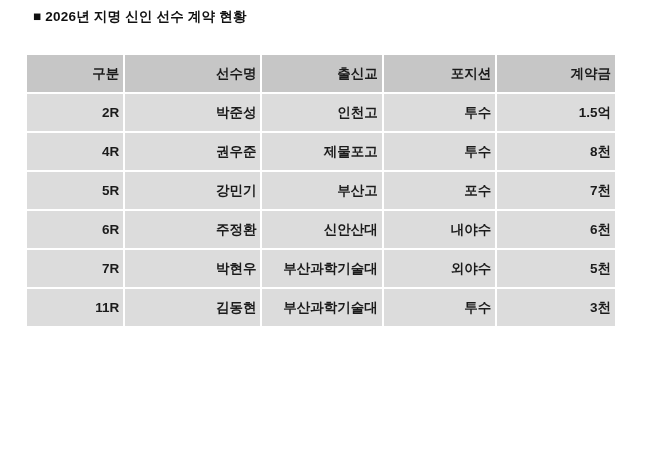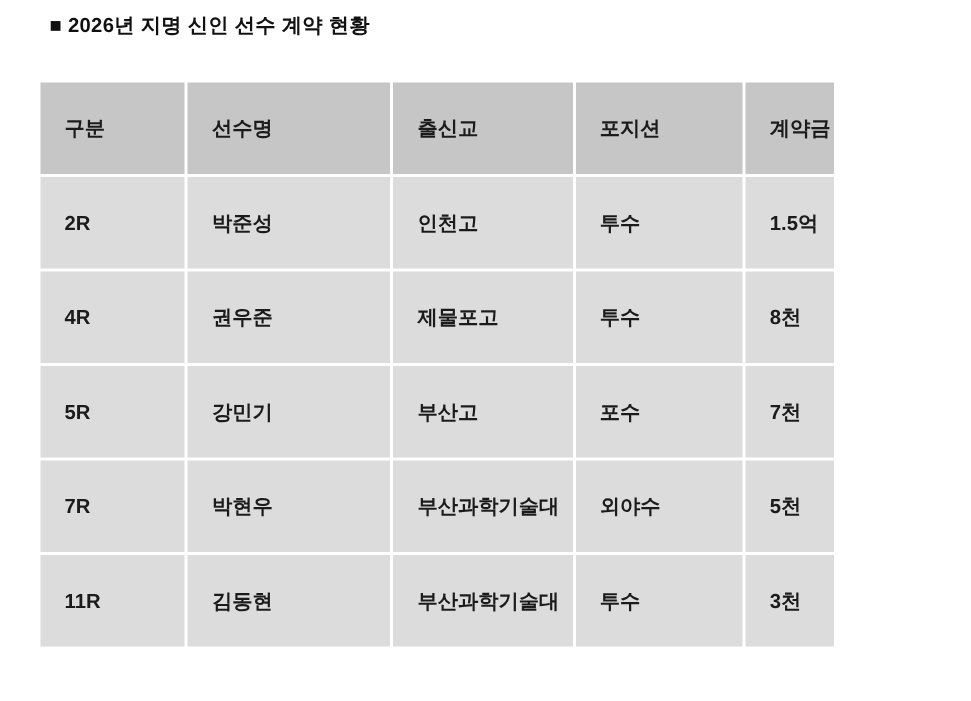--- a/index.html
+++ b/index.html
@@ -1,18 +1,18 @@
 <!DOCTYPE html>
 <html style="--page-bg: #ffffff; --header-bg: #c6c6c6; --row-bg: #dcdcdc; --separator: #ffffff; --text-color: #1b1b1b;"><head>
 <meta charset="utf-8">
 <style>
   html, body { margin: 0; padding: 0; background: #ffffff; }
   .page {
     position: relative;
-    width: 556px;
+    width: 647px;
     height: 467px;
     background: var(--page-bg, #ffffff);
     font-family: "Liberation Sans", "DejaVu Sans", sans-serif;
     overflow: hidden;
     text-decoration: underline;
   }
   .title {
     position: absolute;
     left: 33px;
     top: 8px;
@@ -33,22 +33,22 @@
     background: var(--separator, #ffffff);
   }
   table.roster th {
     background: var(--header-bg, #c6c6c6);
   }
   table.roster td {
     background: var(--row-bg, #dcdcdc);
   }
   table.roster th, table.roster td {
     height: 29px;
-    padding: 16px;
-    text-align: left;
+    padding: 4px;
+    text-align: right;
     vertical-align: middle;
     font-size: 13.5px;
     font-weight: bold;
     color: var(--text-color, #1b1b1b);
     overflow: hidden;
     white-space: nowrap;
   }
   col.c-round   { width: 16.6%; }
   col.c-player  { width: 23.3%; }
   col.c-school  { width: 20.6%; }
@@ -94,20 +94,27 @@
           <td>8천</td>
         </tr>
         <tr>
           <td>5R</td>
           <td>강민기</td>
           <td>부산고</td>
           <td>포수</td>
           <td>7천</td>
         </tr>
         <tr>
+          <td>6R</td>
+          <td>주정환</td>
+          <td>신안산대</td>
+          <td>내야수</td>
+          <td>6천</td>
+        </tr>
+        <tr>
           <td>7R</td>
           <td>박현우</td>
           <td>부산과학기술대</td>
           <td>외야수</td>
           <td>5천</td>
         </tr>
         <tr>
           <td>11R</td>
           <td>김동현</td>
           <td>부산과학기술대</td>

